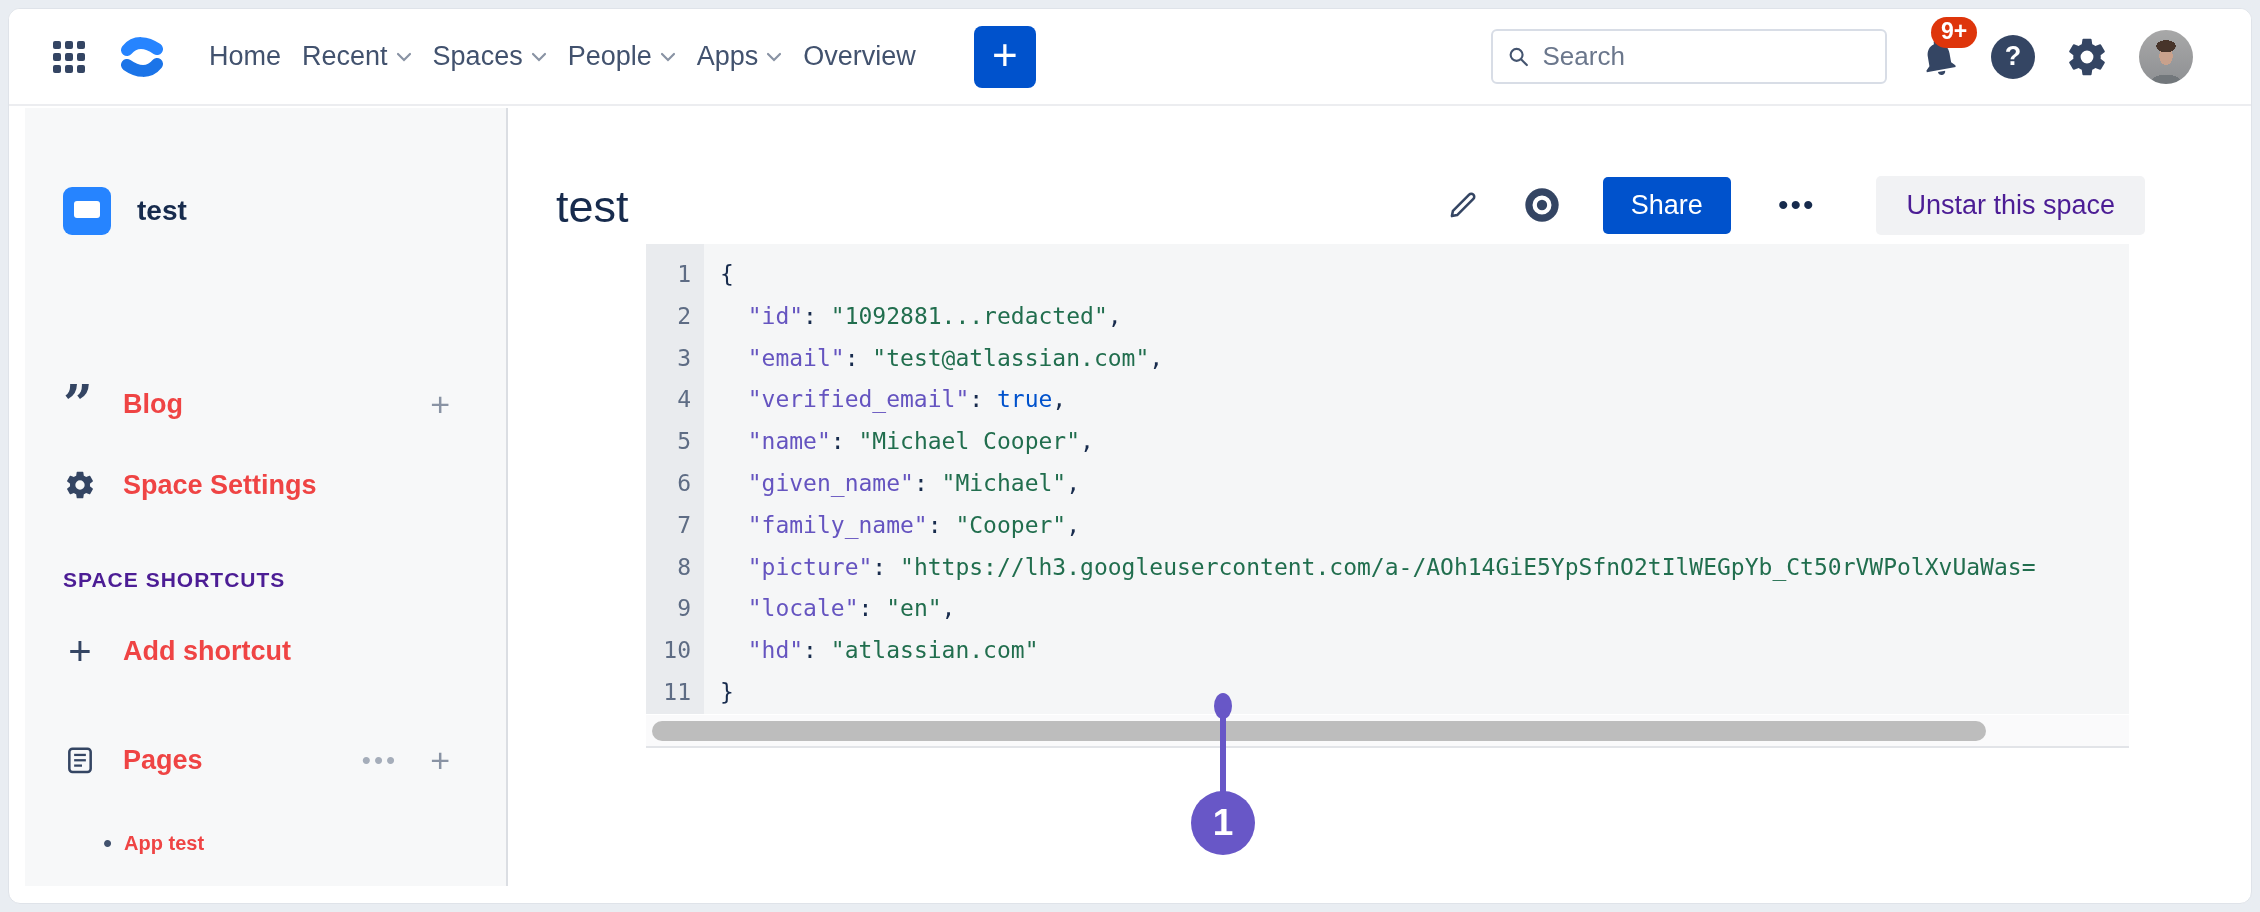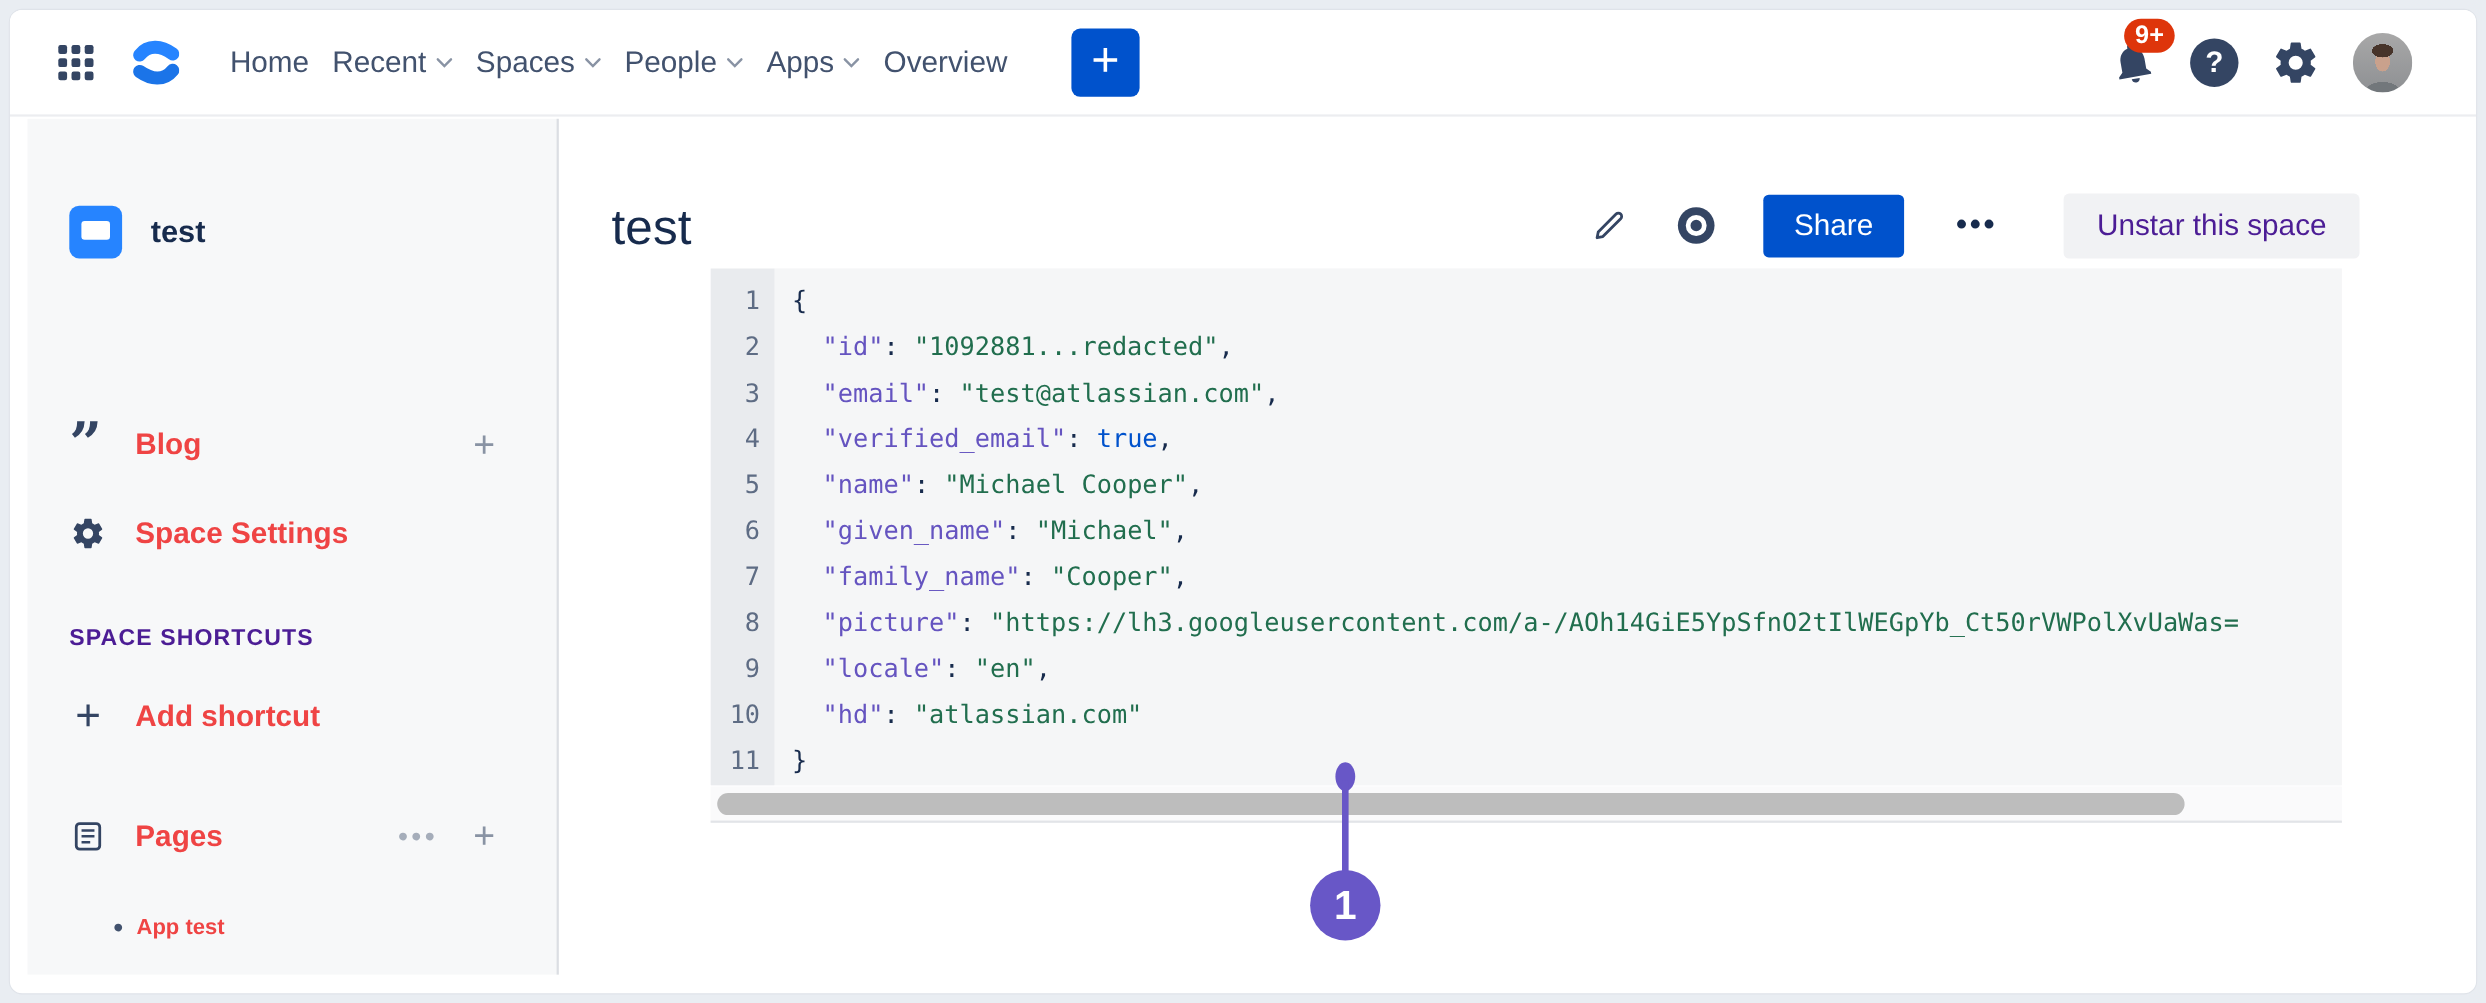--- a/index.html
+++ b/index.html
@@ -142,20 +142,27 @@
           </svg>
       </div>
       <div class="nav-item">
         <span>Overview</span>
       </div>
     </nav>
     <div class="create-btn">
       <span>+</span>
     </div>
     <div class="nav-right">
+      <div class="searchbox">
+        <svg width="26" height="26" viewBox="0 0 22 22">
+          <circle cx="9" cy="9" r="5.6" fill="none" stroke="#44546F" stroke-width="2"></circle>
+          <line x1="13.4" y1="13.4" x2="18.6" y2="18.6" stroke="#44546F" stroke-width="2" stroke-linecap="round"></line>
+        </svg>
+        <input type="text" placeholder="Search" style="">
+      </div>
       <div class="iconbtn">
         <svg width="44" height="44" viewBox="0 0 24 24" style="transform:rotate(-10deg)">
           <path fill="#344563" d="M12 22c1.1 0 2-.9 2-2h-4c0 1.1.9 2 2 2zm6-6v-5c0-3.07-1.63-5.64-4.5-6.32V4c0-.83-.67-1.5-1.5-1.5s-1.5.67-1.5 1.5v.68C7.64 5.36 6 7.92 6 11v5l-2 2v1h16v-1l-2-2z"></path>
         </svg>
         <span class="badge">9+</span>
       </div>
       <div class="iconbtn">
         <div class="help-circle">
           <span>?</span>
         </div>

